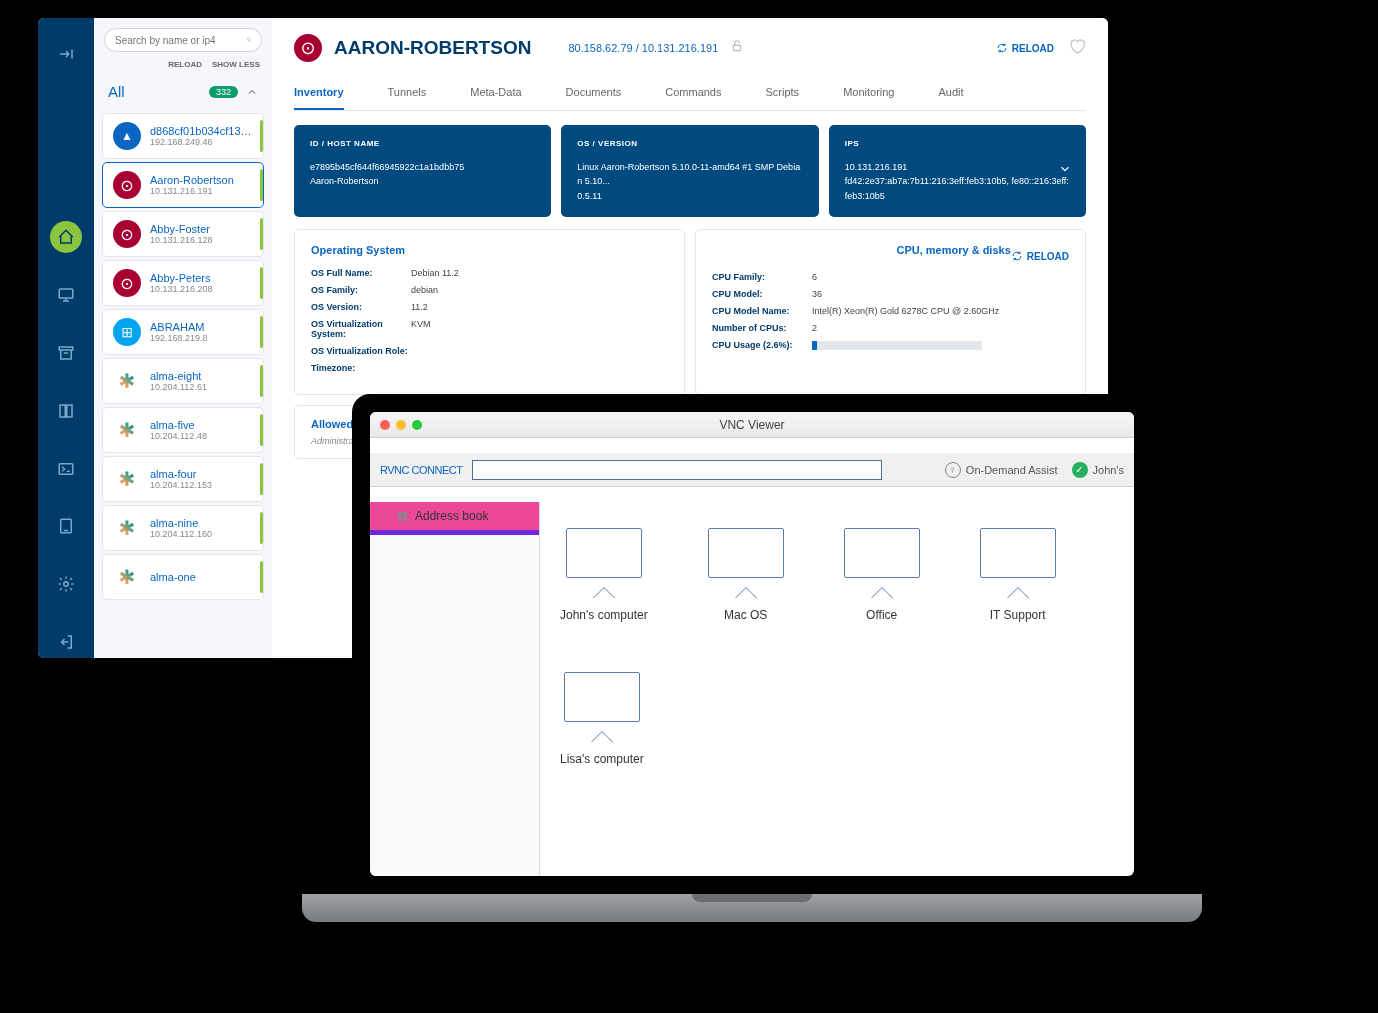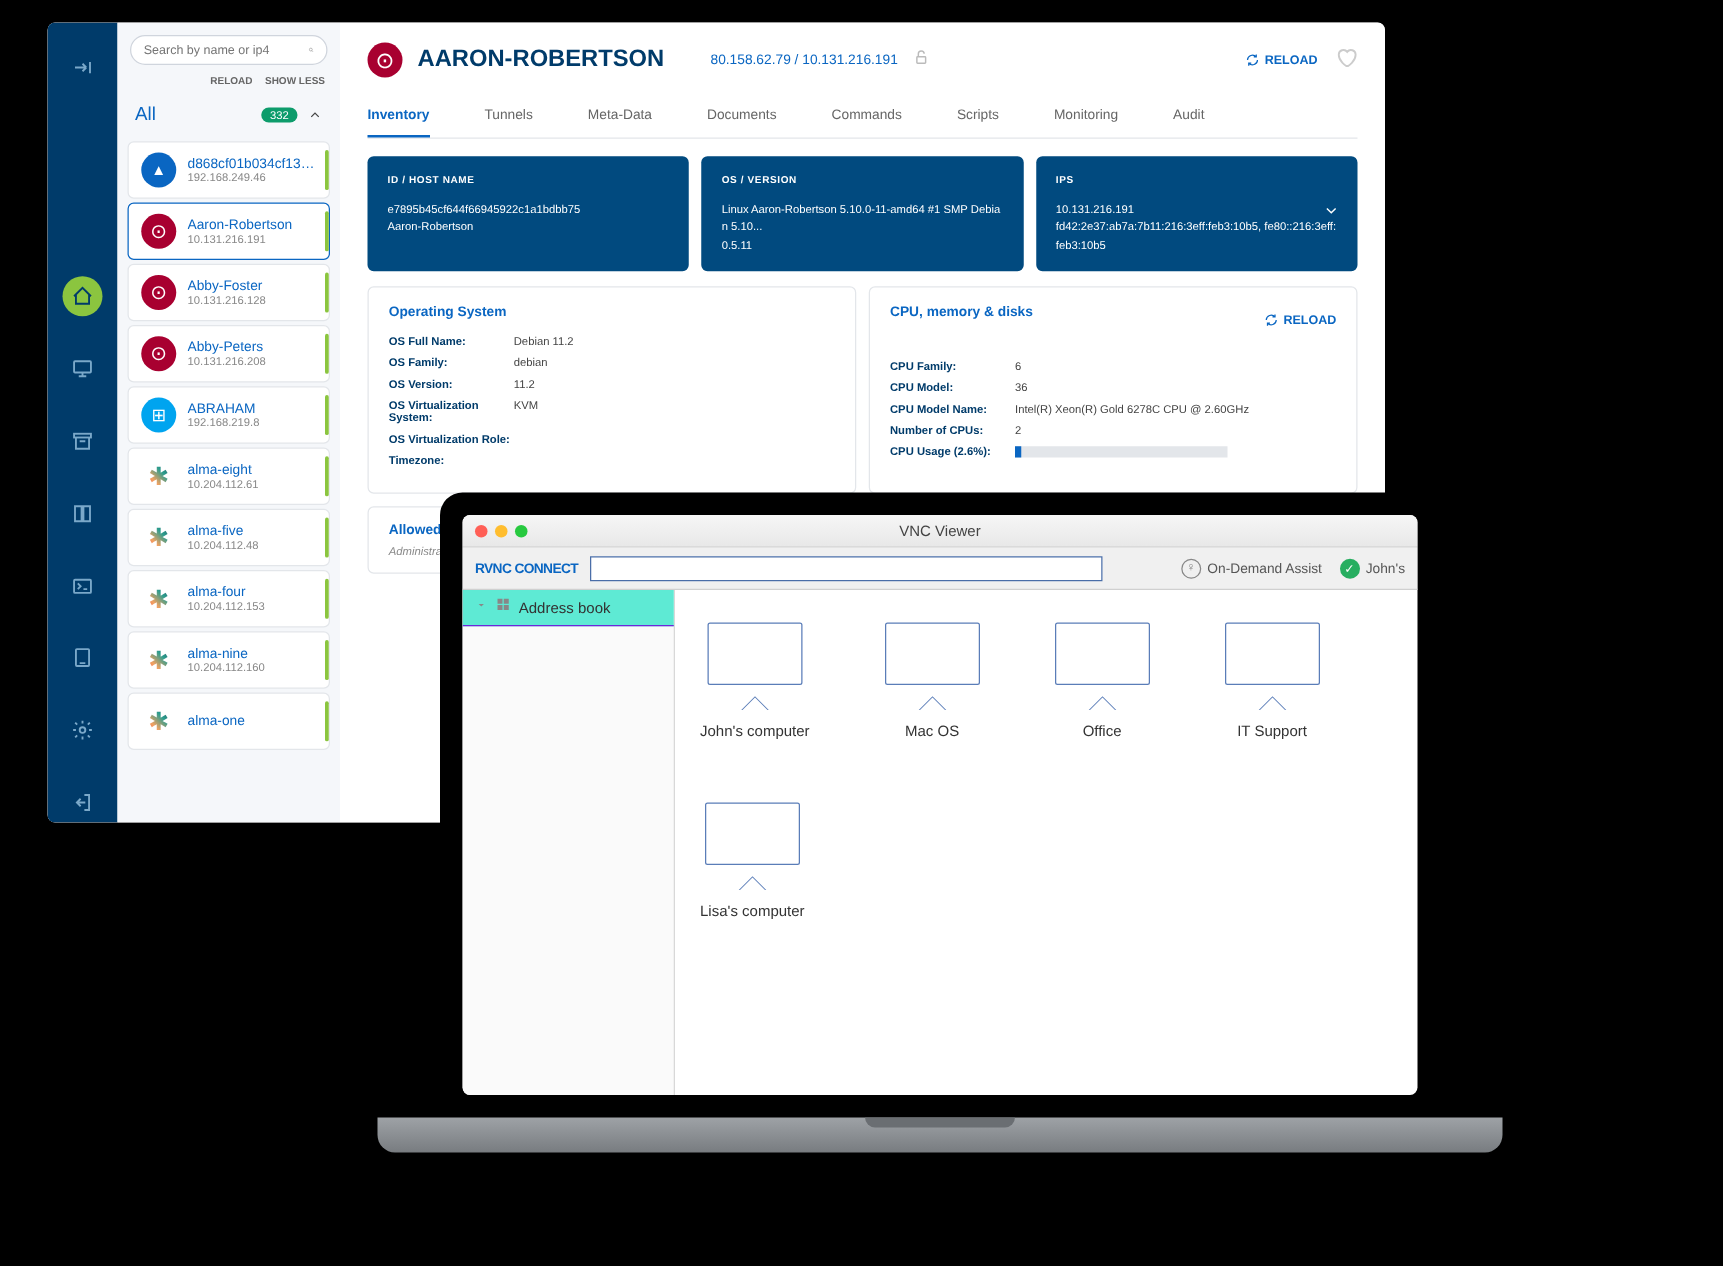--- a/index.html
+++ b/index.html
@@ -62,53 +62,53 @@
 .info-cards { display: flex; gap: 10px; margin-bottom: 12px; }
 .info-card { flex: 1; background: #014a7f; color: #fff; border-radius: 5px; padding: 14px 16px; position: relative; }
 .info-card-title { font-size: 8px; font-weight: 700; letter-spacing: 0.5px; margin-bottom: 12px; }
 .info-card-body { font-size: 9px; line-height: 1.6; word-break: break-all; }
 .info-card .chevron { position: absolute; right: 14px; top: 50%; transform: translateY(-50%); }
 .info-card .chevron svg { width: 14px; height: 14px; color: #fff; }
 
 .panels { display: flex; gap: 10px; }
 .panel { flex: 1; border: 1px solid #e3e6ea; border-radius: 5px; padding: 14px 16px; }
 .panel-title { font-size: 11px; color: #0a66c2; font-weight: 600; margin-bottom: 12px; }
-.panel-title-row { display: flex; justify-content: space-between; align-items: center; margin-bottom: 20px; }
+.panel-title-row { display: flex; justify-content: flex-end; align-items: center; margin-bottom: 4px; }
 .kv-row { display: flex; margin-bottom: 7px; font-size: 9px; }
 .kv-key { width: 100px; color: #003b6a; font-weight: 600; }
 .kv-val { color: #444; }
 .cpu-bar { display: inline-block; width: 170px; height: 9px; background: #e3e6ea; position: relative; vertical-align: middle; }
 .cpu-bar-fill { position: absolute; left: 0; top: 0; bottom: 0; width: 3%; background: #0a66c2; }
 
 .allowed-panel { border: 1px solid #e3e6ea; border-radius: 5px; padding: 12px 16px; margin-top: 10px; width: 49%; }
 .allowed-title { font-size: 11px; color: #0a66c2; font-weight: 600; margin-bottom: 6px; }
 .allowed-body { font-size: 9px; color: #888; font-style: italic; }
 
 
 .laptop { position: absolute; left: 302px; top: 394px; width: 900px; height: 550px; }
 .laptop-screen { width: 800px; height: 500px; margin: 0 auto; background: #000; border-radius: 18px 18px 0 0; padding: 18px; }
-.vnc-window { width: 100%; height: 100%; background: #fff; border-radius: 6px; overflow: hidden; display: flex; flex-direction: column; }
+.vnc-window { width: 100%; height: 100%; background: #fff; border-radius: 6px; overflow: hidden; display: flex; flex-direction: column; gap: 15px; }
 .vnc-titlebar { height: 26px; background: linear-gradient(#f6f6f6, #e8e8e8); border-bottom: 1px solid #d0d0d0; display: flex; align-items: center; padding: 0 10px; position: relative; }
 .traffic { display: flex; gap: 6px; }
 .traffic-light { width: 10px; height: 10px; border-radius: 50%; }
 .traffic-light.red { background: #ff5f56; }
 .traffic-light.yellow { background: #ffbd2e; }
 .traffic-light.green { background: #27c93f; }
 .vnc-title { position: absolute; left: 50%; transform: translateX(-50%); font-size: 12px; color: #444; }
 .vnc-toolbar { height: 34px; background: #f0f0f0; border-bottom: 1px solid #d0d0d0; display: flex; align-items: center; padding: 0 10px; gap: 10px; }
-.vnc-logo { font-size: 11px; font-weight: 700; color: #0a66c2; letter-spacing: -0.5px; text-transform: uppercase; }
+.vnc-logo { font-size: 11px; font-weight: 400; color: #0a66c2; letter-spacing: -0.5px; text-transform: uppercase; }
 .vnc-address { flex: 1; max-width: 410px; border: 1.5px solid #4a6ea8; background: #fff; height: 20px; padding: 0 6px; font-size: 11px; outline: none; }
 .vnc-toolbar-right { margin-left: auto; display: flex; align-items: center; gap: 14px; font-size: 11px; color: #555; }
 .vnc-toolbar-item { display: flex; align-items: center; gap: 5px; cursor: pointer; }
 .vnc-toolbar-item .circle-icon { width: 16px; height: 16px; border-radius: 50%; display: inline-flex; align-items: center; justify-content: center; }
 .circle-icon.gray { border: 1.5px solid #888; color: #888; font-size: 10px; }
 .circle-icon.green { background: #27ae60; color: #fff; font-size: 10px; }
 .vnc-body { flex: 1; display: flex; }
 .vnc-sidebar { width: 170px; background: #fafafa; border-right: 1px solid #d8d8d8; }
-.vnc-sidebar-header { display: flex; align-items: flex-start; gap: 8px; padding: 7px 10px; background: #5eead4; border-bottom: 1px solid #6d28d9; font-size: 12px; color: #333; }
+.vnc-sidebar-header { display: flex; align-items: center; gap: 8px; padding: 7px 10px; background: #ec4899; border-bottom: 5px solid #6d28d9; font-size: 12px; color: #333; }
 .vnc-sidebar-header svg { width: 10px; height: 10px; color: #888; }
 .vnc-grid-icon { display: inline-grid; grid-template-columns: 4px 4px; grid-template-rows: 4px 4px; gap: 1px; }
 .vnc-grid-icon span { background: #888; }
 .vnc-main { flex: 1; padding: 26px 20px; display: flex; flex-wrap: wrap; gap: 50px 60px; align-content: flex-start; text-align: right; }
 .computer-item { display: flex; flex-direction: column; align-items: center; gap: 10px; cursor: pointer; }
 .monitor { width: 76px; height: 50px; border: 1.5px solid #5a7db8; border-radius: 2px; position: relative; }
 .monitor::after { content: ''; position: absolute; left: 50%; top: 100%; transform: translateX(-50%); width: 0; height: 0; border-left: 10px solid transparent; border-right: 10px solid transparent; border-bottom: 12px solid transparent; border-top: 0; }
 .monitor-stand { width: 0; height: 0; border-left: 11px solid transparent; border-right: 11px solid transparent; border-bottom: 11px solid #5a7db8; margin-top: -1px; position: relative; }
 .monitor-stand::after { content: ''; position: absolute; left: -10px; top: 1px; width: 0; height: 0; border-left: 10px solid transparent; border-right: 10px solid transparent; border-bottom: 10px solid #fff; }
 .computer-label { font-size: 12px; color: #333; }

